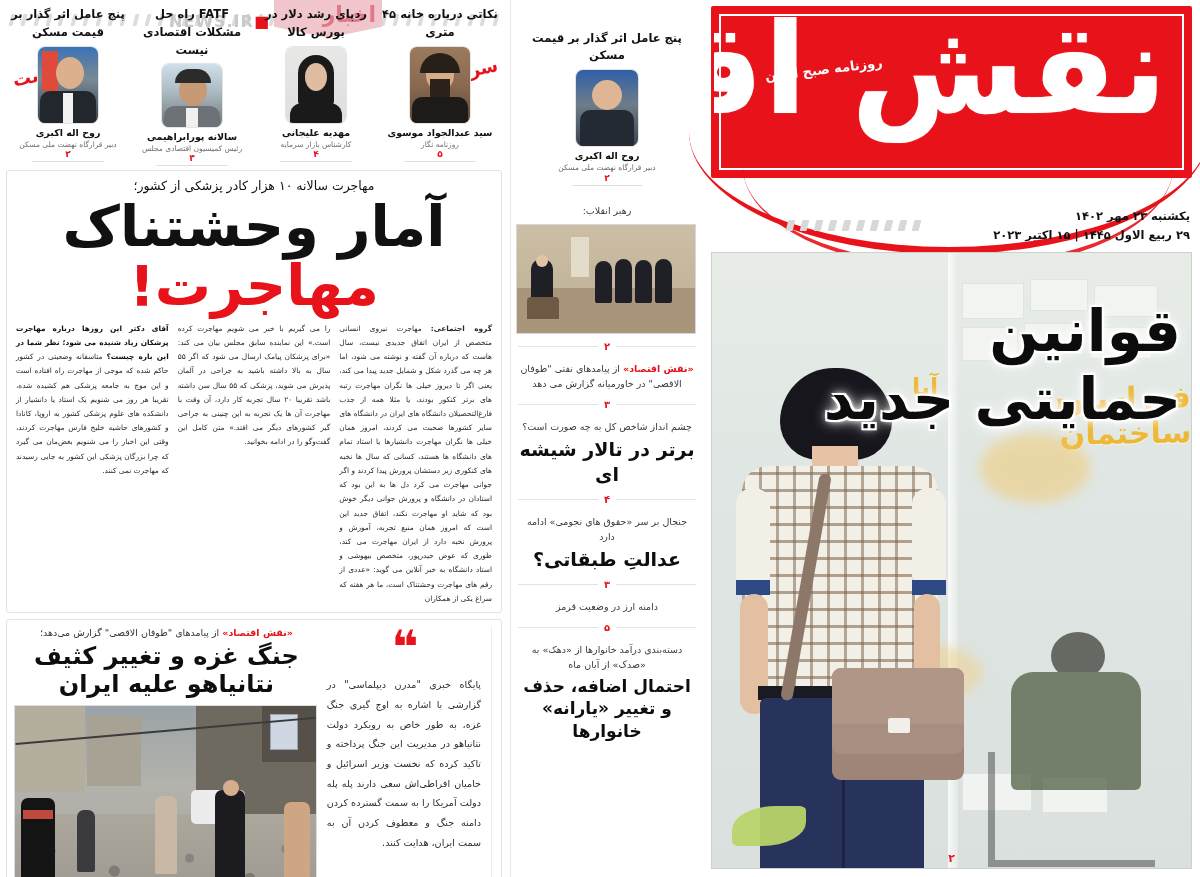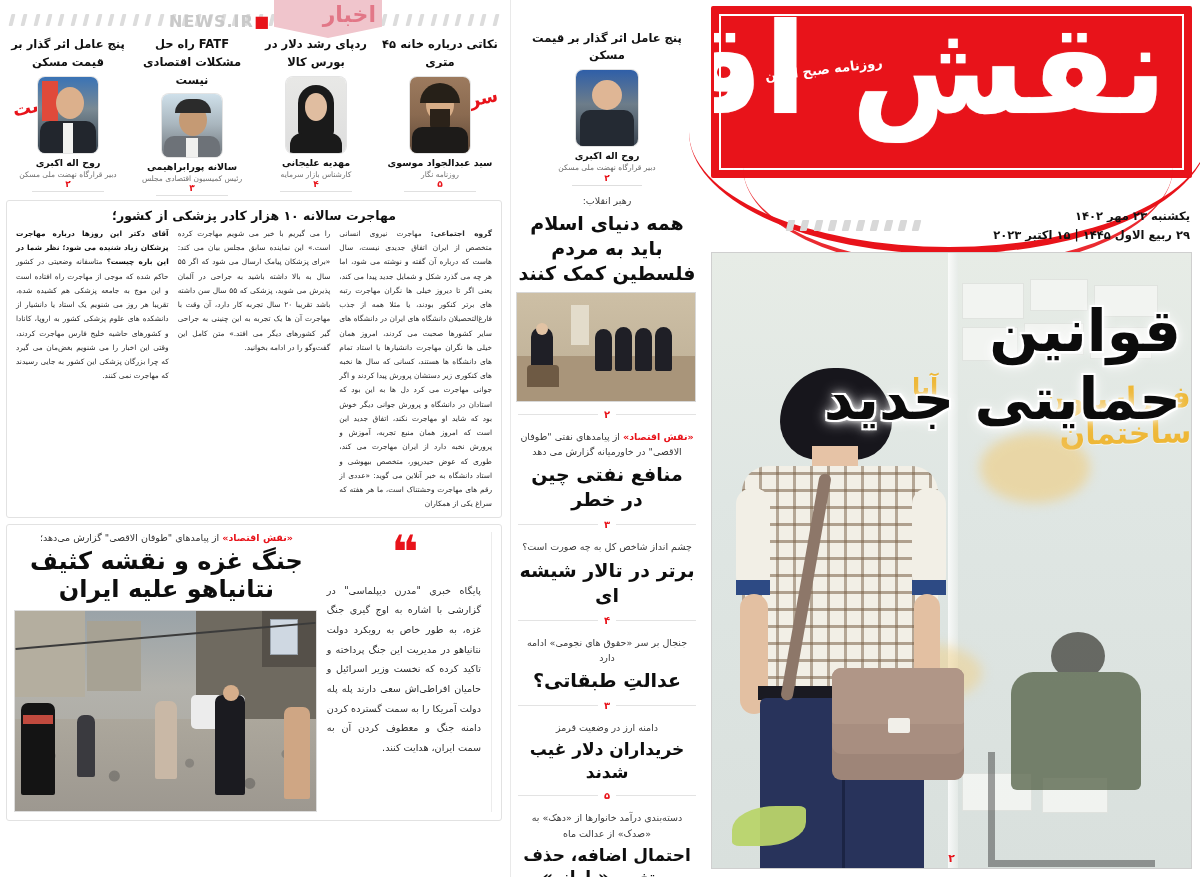--- a/index.html
+++ b/index.html
@@ -181,21 +181,21 @@
   .section-stamp{
     position:absolute;top:62px;direction:rtl;font-size:18px;font-weight:700;color:#e8131a;
     transform:rotate(-12deg);
   }
   .stamp-a{left:6px;}
   .stamp-b{right:4px;}
 
   .box{border:1px solid #e2e2e2;border-radius:3px;background:#fff;}
 
   .lead-box{margin-top:4px;padding:7px 9px 6px 9px;position:relative;}
-  .lead-kicker{direction:rtl;text-align:center;font-size:12.5px;font-weight:700;color:#111;margin-bottom:4px;}
+  .lead-kicker{direction:rtl;text-align:center;font-size:12.5px;font-weight:400;color:#111;margin-bottom:4px;}
   .lead-title{
     direction:rtl;text-align:center;font-weight:700;line-height:1.06;
     font-size:56px;color:#111;letter-spacing:-2px;margin:2px 0 6px 0;
   }
   .lead-title .red{color:#e8131a;}
   .body-3{display:flex;flex-direction:row;gap:9px;direction:rtl;}
   .bcol{flex:1;font-size:7.4px;line-height:1.92;color:#2a2a2a;text-align:justify;direction:rtl;}
   .bcol b{font-weight:700;color:#111;}
   .blead{font-weight:700;}
 
@@ -327,21 +327,20 @@
         <div class="sc" style="left:4px;top:40px;width:54px;height:40px;background:#242a33;border-radius:10px 10px 0 0;"></div>
       </div>
       <div class="c-name">روح اله اکبری</div>
       <div class="c-role">دبیر قرارگاه نهضت ملی مسکن</div>
       <div class="c-pg">۲</div>
       <div class="c-rule"></div>
     </div>
 
     <div class="mid-item">
       <div class="mi-kicker">رهبر انقلاب:</div>
-      <div class="mi-title">همه دنیای اسلام باید به مردم فلسطین کمک کنند</div>
       <div class="mi-photo">
         <div class="mtg-wall"></div>
         <div class="mtg-floor"></div>
         <div class="mtg-person" style="left:14px;top:34px;width:22px;height:46px;"></div>
         <div class="mtg-face" style="left:19px;top:30px;width:12px;height:12px;"></div>
         <div class="mtg-chair" style="left:10px;top:72px;width:32px;height:22px;"></div>
         <div class="mtg-person" style="left:78px;top:36px;width:17px;height:42px;"></div>
         <div class="mtg-person" style="left:98px;top:34px;width:17px;height:44px;"></div>
         <div class="mtg-person" style="left:118px;top:35px;width:17px;height:43px;"></div>
         <div class="mtg-person" style="left:138px;top:34px;width:17px;height:44px;"></div>
@@ -351,21 +350,20 @@
         <span class="dl"></span>
           <span class="dp">۲</span>
           <span class="dl"></span>
       </div>
     </div>
 
     <div class="mid-item">
       <div class="mi-kicker">
         <span class="k-brand">«نقش اقتصاد»</span><span> از پیامدهای نفتی "طوفان الاقصی" در خاورمیانه گزارش می دهد</span>
       </div>
-      <div class="mi-title">منافع نفتی چین در خطر</div>
       <div class="divider">
         <span class="dl"></span>
           <span class="dp">۳</span>
           <span class="dl"></span>
       </div>
     </div>
 
     <div class="mid-item">
       <div class="mi-kicker">چشم انداز شاخص کل به چه صورت است؟</div>
       <div class="mi-title">برتر در تالار شیشه ای</div>
@@ -381,30 +379,29 @@
       <div class="mi-title">عدالتِ طبقاتی؟</div>
       <div class="divider">
         <span class="dl"></span>
           <span class="dp">۳</span>
           <span class="dl"></span>
       </div>
     </div>
 
     <div class="mid-item">
       <div class="mi-kicker">دامنه ارز در وضعیت قرمز</div>
-      <div class="mi-title sm">خریداران دلار غیب شدند</div>
       <div class="divider">
         <span class="dl"></span>
           <span class="dp">۵</span>
           <span class="dl"></span>
       </div>
     </div>
 
     <div class="mid-item">
-      <div class="mi-kicker">دسته‌بندی درآمد خانوارها از «دهک» به «صدک» از عدالت ماه</div>
+      <div class="mi-kicker">دسته‌بندی درآمد خانوارها از «دهک» به «صدک» از آبان ماه</div>
       <div class="mi-title sm">احتمال اضافه، حذف و تغییر «یارانه» خانوارها</div>
 
     </div>
 
   </div>
 
   <div class="right-col">
 
     <div class="news-banner">
       <div class="nb-dots">
@@ -511,20 +508,23 @@
         </div>
         <div class="t4-name">روح اله اکبری</div>
         <div class="t4-role">دبیر قرارگاه نهضت ملی مسکن</div>
         <div class="t4-pg">۲</div>
         <div class="t4-rule"></div>
       </div>
     </div>
 
     <div class="box lead-box">
       <div class="lead-kicker">مهاجرت سالانه ۱۰ هزار کادر پزشکی از کشور؛</div>
+      <div class="lead-title">
+        <span>آمار وحشتناک </span><span class="red">مهاجرت!</span>
+      </div>
       <div class="body-3">
         <div class="bcol">
           <span class="blead">گروه اجتماعی:</span><span> مهاجرت نیروی انسانی متخصص از ایران اتفاق جدیدی نیست، سال هاست که درباره آن گفته و نوشته می شود، اما هر چه می گذرد شکل و شمایل جدید پیدا می کند، یعنی اگر تا دیروز خیلی ها نگران مهاجرت رتبه های برتر کنکور بودند، یا مثلا همه از جذب فارغ‌التحصیلان دانشگاه های ایران در دانشگاه های سایر کشورها صحبت می کردند، امروز همان خیلی ها نگران مهاجرت دانشیارها یا استاد تمام های دانشگاه ها هستند، کسانی که سال ها نخبه های کنکوری زیر دستشان پرورش پیدا کردند و اگر جوانی مهاجرت می کرد دل ها به این بود که استادان در دانشگاه و پرورش جوانی دیگر خوش بود که شاید او مهاجرت نکند، اتفاق جدید این است که امروز همان منبع تجربه، آموزش و پرورش نخبه دارد از ایران مهاجرت می کند، طوری که عوض حیدرپور، متخصص بیهوشی و استاد دانشگاه به خبر آنلاین می گوید: «عددی از رقم های مهاجرت وحشتناک است، ما هر هفته که سراغ یکی از همکاران</span>
         </div>
         <div class="bcol">
           <span>را می گیریم با خبر می شویم مهاجرت کرده است.» این نماینده سابق مجلس بیان می کند: «برای پزشکان پیامک ارسال می شود که اگر ۵۵ سال به بالا داشته باشید به جراحی در آلمان پذیرش می شوید، پزشکی که ۵۵ سال سن داشته باشد تقریبا ۲۰ سال تجربه کار دارد، آن وقت با مهاجرت آن ها یک تجربه به این چنینی به جراحی گیر کشورهای دیگر می افتد.» متن کامل این گفت‌وگو را در ادامه بخوانید.</span>
         </div>
         <div class="bcol">
           <b>آقای دکتر این روزها درباره مهاجرت پزشکان زیاد شنیده می شود؛ نظر شما در این باره چیست؟</b>
           <span>متاسفانه وضعیتی در کشور حاکم شده که موجی از مهاجرت راه افتاده است و این موج به جامعه پزشکی هم کشیده شده، تقریبا هر روز می شنویم یک استاد یا دانشیار از دانشکده های علوم پزشکی کشور به اروپا، کانادا و کشورهای حاشیه خلیج فارس مهاجرت کردند، وقتی این اخبار را می شنویم بغض‌مان می گیرد که چرا بزرگان پزشکی این کشور به جایی رسیدند که مهاجرت نمی کنند.</span>
@@ -534,21 +534,21 @@
 
     <div class="box mid-box">
       <div class="mb-side">
         <div class="quote-mark">❝</div>
         <div class="quote-text">پایگاه خبری "مدرن دیپلماسی" در گزارشی با اشاره به اوج گیری جنگ غزه، به طور خاص به رویکرد دولت نتانیاهو در مدیریت این جنگ پرداخته و تاکید کرده که نخست وزیر اسرائیل و حامیان افراطی‌اش سعی دارند پله پله دولت آمریکا را به سمت گسترده کردن دامنه جنگ و معطوف کردن آن به سمت ایران، هدایت کنند.</div>
       </div>
       <div class="mb-main">
         <div class="mb-kicker">
           <span class="k-brand">«نقش اقتصاد»</span><span> از پیامدهای "طوفان الاقصی" گزارش می‌دهد؛</span>
         </div>
-        <div class="mb-title">جنگ غزه و نقشه کثیف نتانیاهو علیه ایران</div>
+        <div class="mb-title">جنگ غزه و تغییر کثیف نتانیاهو علیه ایران</div>
         <div class="mb-photo">
           <div class="bld" style="left:0;top:0;width:70px;height:86px;background:#b4ae9f;"></div>
           <div class="bld" style="left:72px;top:10px;width:54px;height:70px;background:#a7a294;"></div>
           <div class="bld" style="right:0;top:0;width:120px;height:120px;background:#6f6a60;"></div>
           <div class="bld" style="right:0;top:0;width:54px;height:56px;background:#555049;"></div>
           <div class="sc" style="right:18px;top:8px;width:26px;height:34px;background:#cfd8e2;border:1px solid #9aa3ad;"></div>
           <div class="sc" style="left:0;top:24px;right:0;height:2px;background:#3b3b3b;transform:rotate(-5deg);"></div>
           <div class="rubble"></div>
           <div class="sc" style="left:176px;top:84px;width:54px;height:34px;background:#ececec;border-radius:5px;"></div>
           <div class="fig" style="left:6px;top:92px;width:34px;height:92px;background:#141414;"></div>

